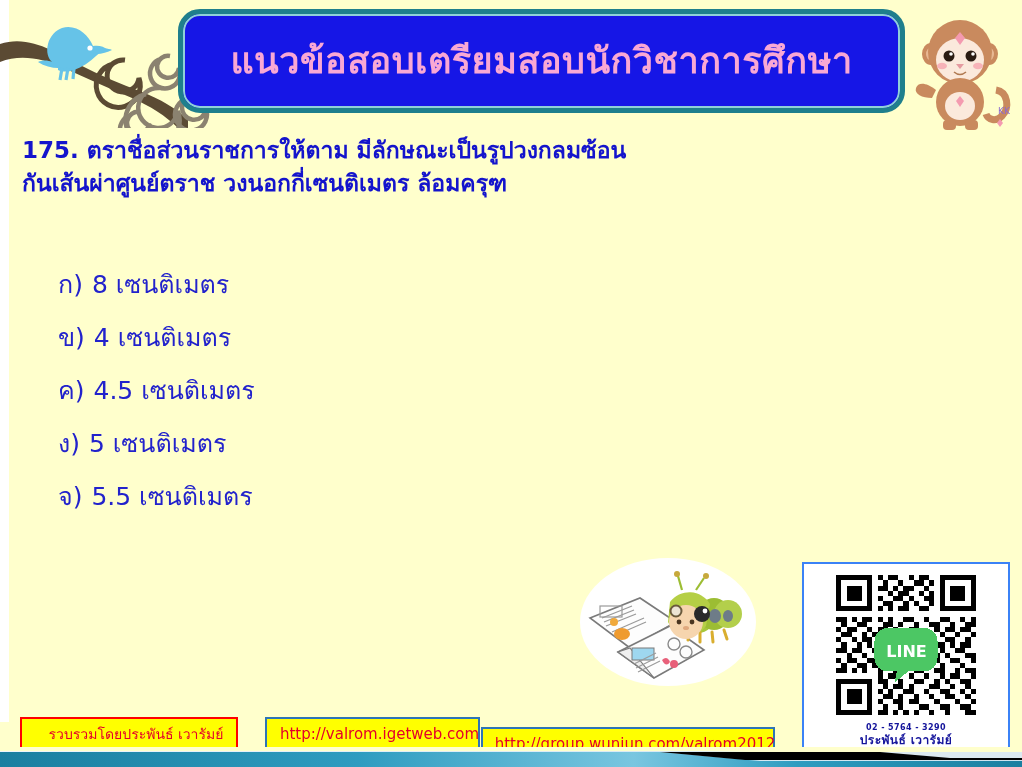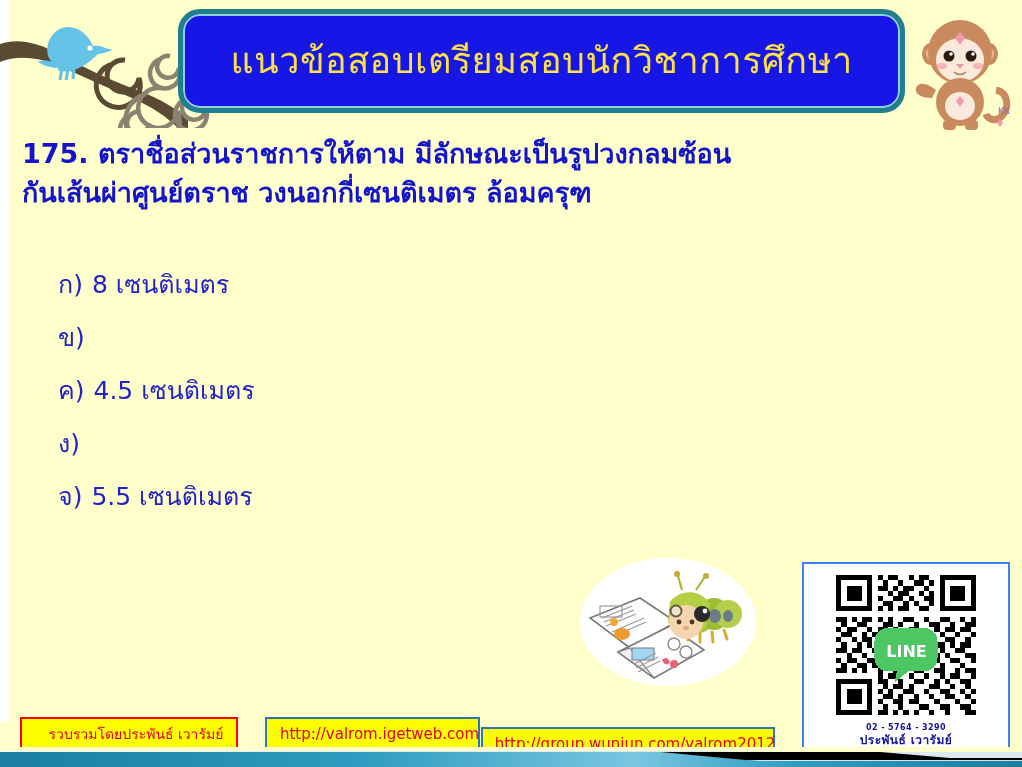--- a/index.html
+++ b/index.html
@@ -31,36 +31,36 @@
   .title-banner{
     position:absolute;left:178px;top:9px;width:727px;height:104px;
     background:#1616E6;
     border:5px solid #1f7f8c;
     border-radius:22px;
     box-sizing:border-box;
     box-shadow:0 0 0 2px #8fd0d8 inset;
     display:flex;align-items:center;justify-content:center;
   }
   .title-text{
-    color:#fde047;
+    color:#f9a8d4;
     font-size:36px;
-    font-weight:normal;
+    font-weight:bold;
     letter-spacing:.5px;
     line-height:1;
     text-align:center;
     white-space:nowrap;
   }
   .monkey-deco{
     position:absolute;right:8px;top:4px;width:104px;height:126px;
   }
   
   .question{
     position:absolute;left:22px;top:134px;width:980px;
     color:#1414CC;
-    font-size:27px;
+    font-size:23px;
     font-weight:bold;
     line-height:1.45;
   }
   .question div{white-space:nowrap;}
   
   .choices{
     position:absolute;left:58px;top:258px;width:700px;
   }
   .choice{
     color:#2222CC;
@@ -195,27 +195,29 @@
     <div>กันเส้นผ่าศูนย์ตราช วงนอกกี่เซนติเมตร ล้อมครุฑ</div>
   </div>
 
   <div class="choices">
     <div class="choice">
       <span class="ch-key">ก)</span>
       <span>8 เซนติเมตร</span>
     </div>
     <div class="choice">
       <span class="ch-key">ข)</span>
+      <span>4 เซนติเมตร</span>
     </div>
     <div class="choice">
       <span class="ch-key">ค)</span>
       <span>4.5 เซนติเมตร</span>
     </div>
     <div class="choice">
       <span class="ch-key">ง)</span>
+      <span>5 เซนติเมตร</span>
     </div>
     <div class="choice">
       <span class="ch-key">จ)</span>
       <span>5.5 เซนติเมตร</span>
     </div>
   </div>
 
   <svg class="bookworm" viewBox="0 0 180 132">
     <ellipse cx="90" cy="66" rx="88" ry="64" fill="#FFFFFF"></ellipse>
 

